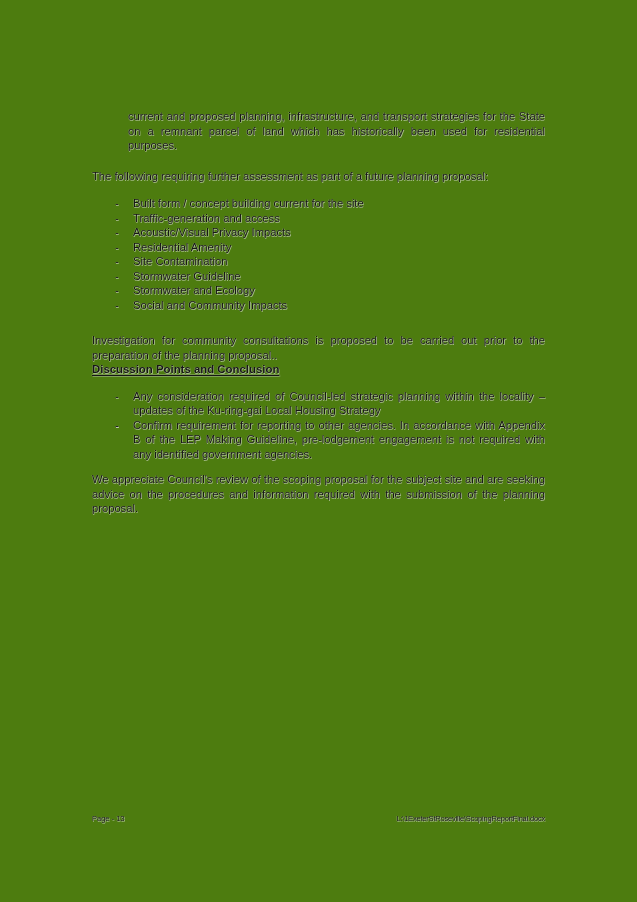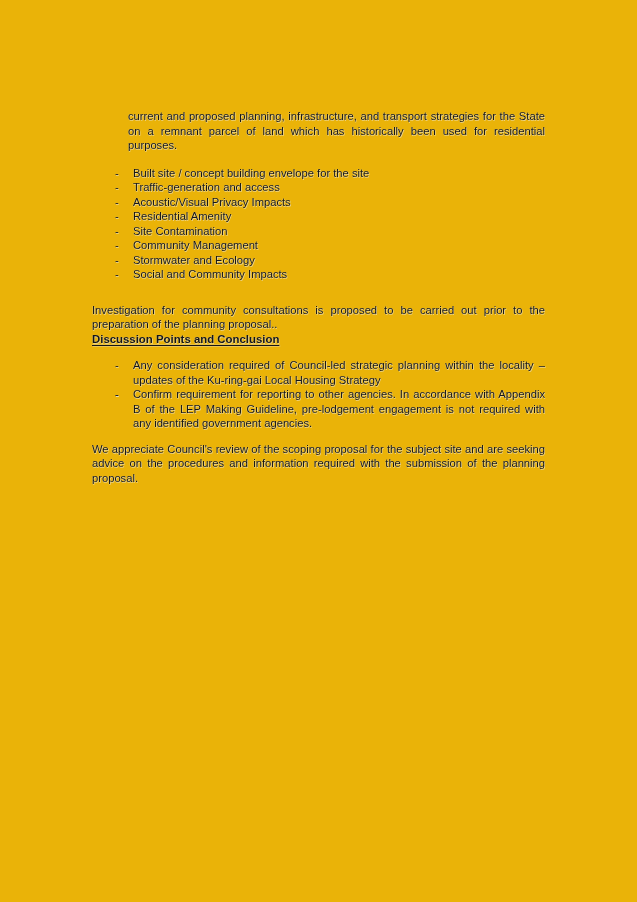--- a/index.html
+++ b/index.html
@@ -4,21 +4,21 @@
 <style>
   html, body {
     margin: 0;
     padding: 0;
     background: #7f7f7f;
   }
   .canvas {
     position: relative;
     width: 637px;
     height: 902px;
-    background: #eab308;
+    background: #4d7c0f;
     overflow: hidden;
     font-family: "Liberation Sans", "DejaVu Sans", sans-serif;
     text-decoration: underline;
   }
   
   .scantext {
     color: #161616;
     text-shadow:
       0.6px 0.6px 0 rgba(235,235,235,0.55),
       -0.5px -0.5px 0 rgba(220,220,220,0.35),
@@ -86,45 +86,46 @@
 </head>
 <body>
 
 <div class="canvas">
 
   <div class="doc scantext">
 
     <p class="para intro justify">current and proposed planning, infrastructure, and transport strategies for the State on a remnant parcel of land which has historically been used for residential purposes.</p>
 
 
+    <p class="para lead">The following requiring further assessment as part of a future planning proposal:</p>
 
     <ul class="bullets">
       <li>
         <span class="dash">-</span>
-        <span>Built site / concept building envelope for the site</span>
+        <span>Built form / concept building current for the site</span>
       </li>
       <li>
         <span class="dash">-</span>
         <span>Traffic-generation and access</span>
       </li>
       <li>
         <span class="dash">-</span>
         <span>Acoustic/Visual Privacy Impacts</span>
       </li>
       <li>
         <span class="dash">-</span>
         <span>Residential Amenity</span>
       </li>
       <li>
         <span class="dash">-</span>
         <span>Site Contamination</span>
       </li>
       <li>
         <span class="dash">-</span>
-        <span>Community Management</span>
+        <span>Stormwater Guideline</span>
       </li>
       <li>
         <span class="dash">-</span>
         <span>Stormwater and Ecology</span>
       </li>
       <li>
         <span class="dash">-</span>
         <span>Social and Community Impacts</span>
       </li>
     </ul>
@@ -144,14 +145,18 @@
       <li class="justify">
         <span class="dash">-</span>
         <span>Confirm requirement for reporting to other agencies. In accordance with Appendix B of the LEP Making Guideline, pre-lodgement engagement is not required with any identified government agencies.</span>
       </li>
     </ul>
 
     <p class="para closing2 justify">We appreciate Council's review of the scoping proposal for the subject site and are seeking advice on the procedures and information required with the submission of the planning proposal.</p>
 
   </div>
 
+  <div class="footer scantext">
+    <span class="fpage">Page - 13</span>
+    <span class="fpath">L:\1ExeterStRoseville\ScopingReportFinal.docx</span>
+  </div>
 
 </div>
 
 </body></html>

